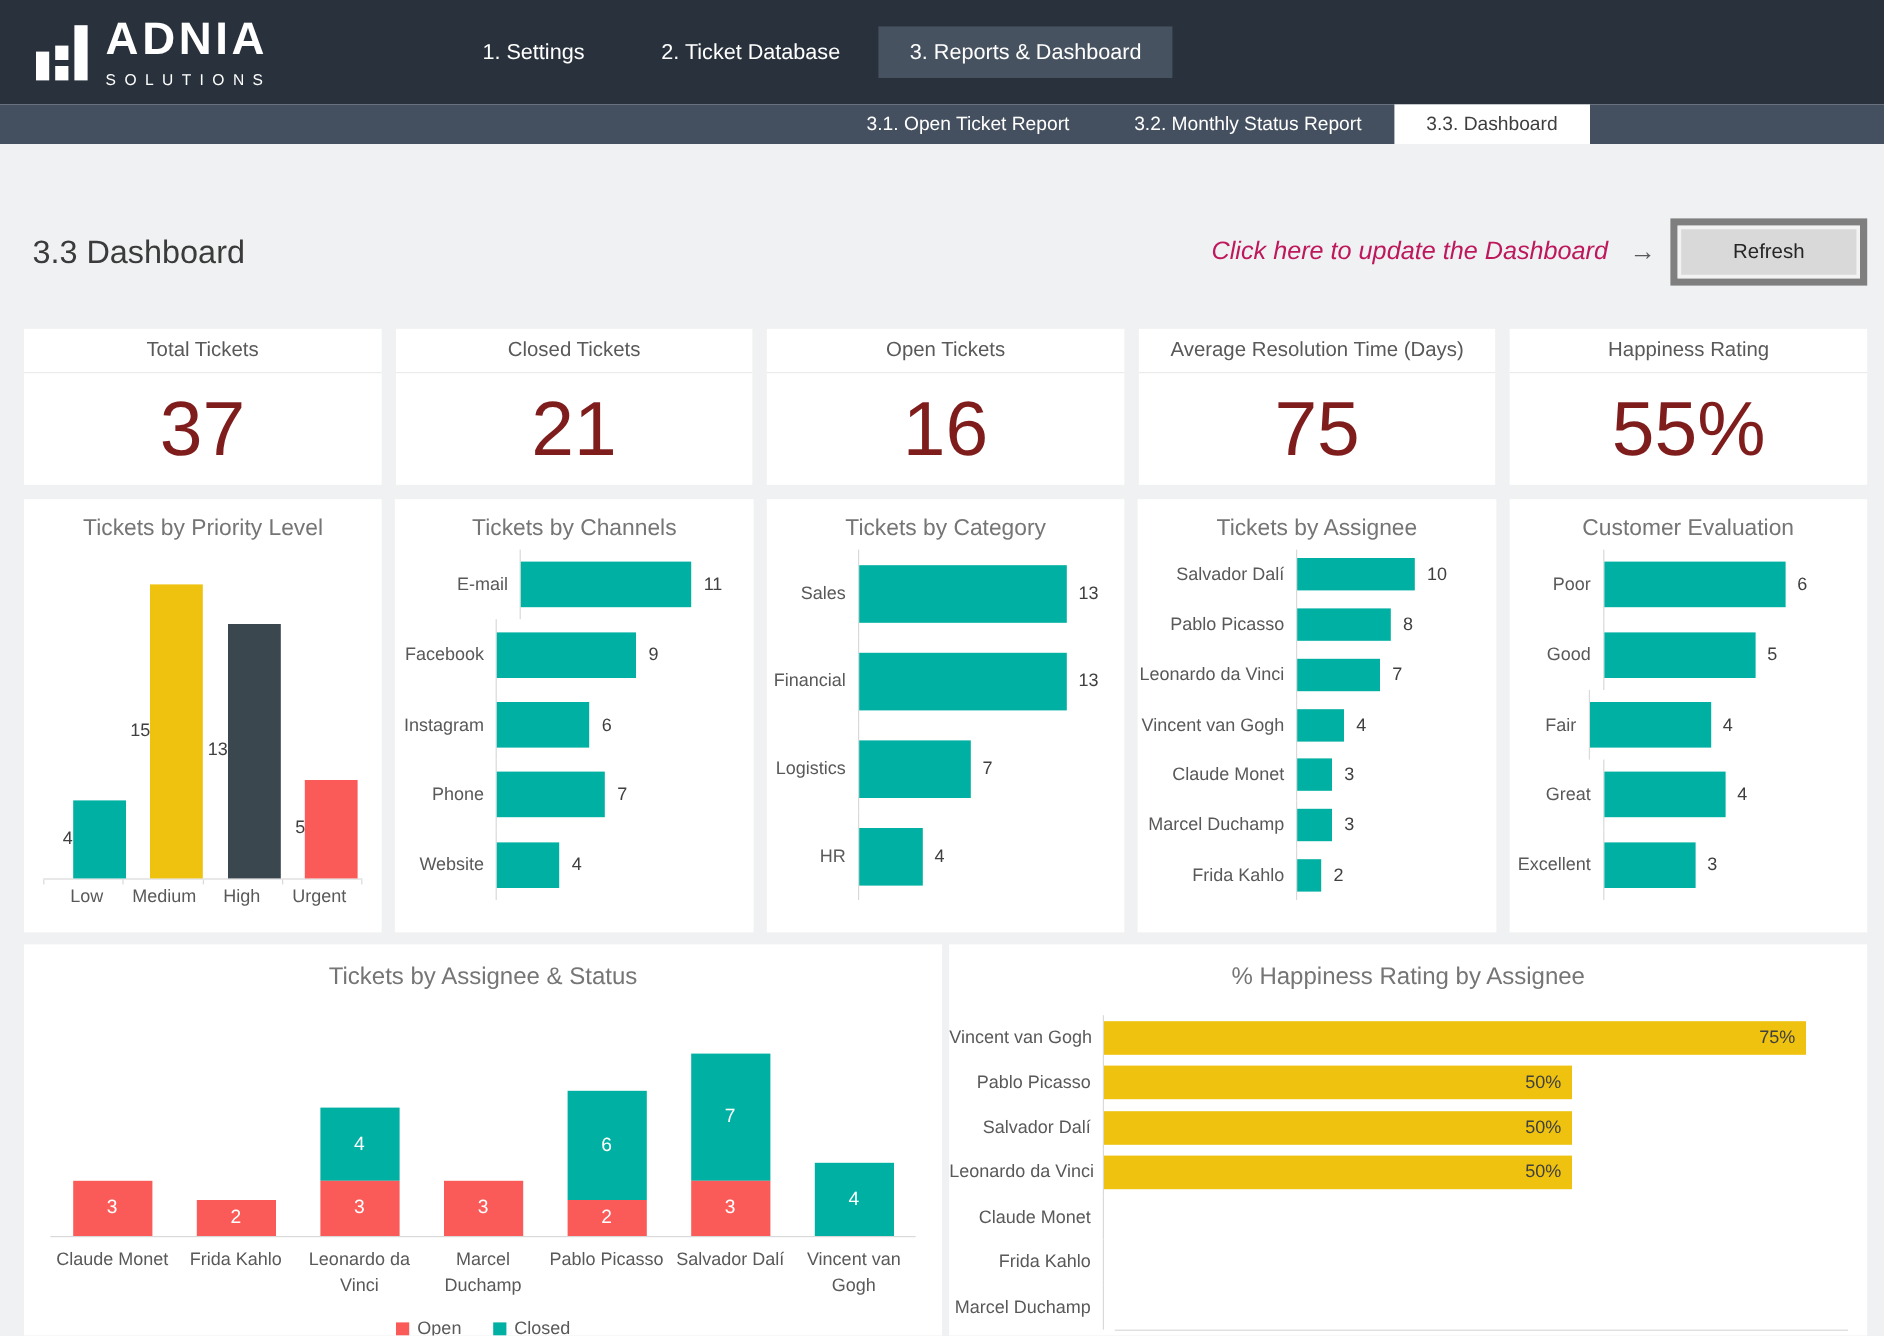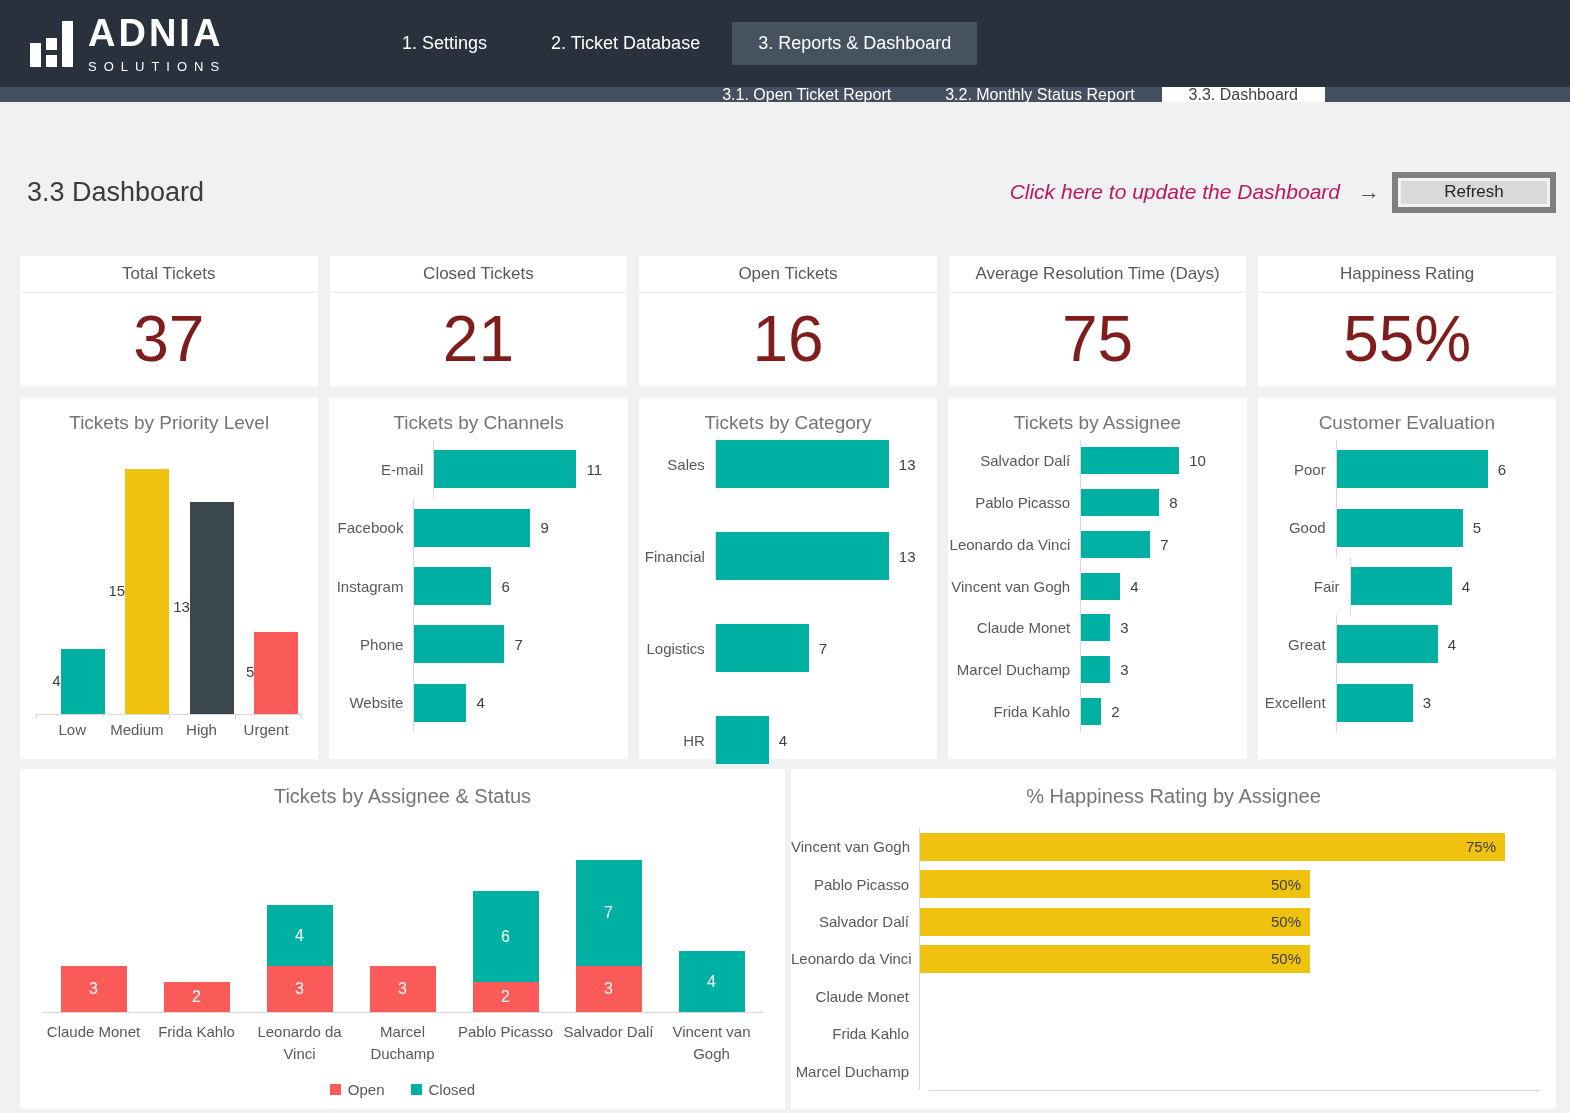--- a/index.html
+++ b/index.html
@@ -17,31 +17,31 @@
   .lb1 { height:24px; }
   .lb-dots { display:flex; flex-direction:column; gap:5px; }
   .lb-dot { width:11px; height:12px; background:#fff; }
   .lb3 { height:46px; }
   .brand { color:#fff; font-size:38px; font-weight:700; letter-spacing:3px; line-height:1; }
   .brand-sub { color:#fff; font-size:13px; letter-spacing:7px; margin-top:7px; }
   .main-nav { display:flex; align-items:center; margin-left:60px; }
   .nav-item { color:#fff; font-size:18px; padding:11px 32px; cursor:pointer; white-space:nowrap; }
   .nav-item.active { background:#46525f; padding:11px 26px; }
   
-  .subnav { height:15px; background:#44505f; display:flex; justify-content:flex-end; align-items:stretch; padding-right:245px; }
+  .subnav { height:33px; background:#44505f; display:flex; justify-content:flex-end; align-items:stretch; padding-right:245px; }
   .subnav-item { color:#fff; font-size:16px; display:flex; align-items:center; padding:0 27px; cursor:pointer; white-space:nowrap; }
   .subnav-item.active { background:#ffffff; color:#3f3f3f; }
   
   .title-row { display:flex; align-items:center; padding:50px 14px 0 27px; height:130px; }
   .page-title { font-size:27px; font-weight:400; color:#3b3b3b; margin:0; }
   .refresh-group { margin-left:auto; display:flex; align-items:center; }
   .hint { font-style:italic; color:#be185d; font-size:21px; }
   .arrow { color:#595959; font-size:22px; margin:0 12px 0 18px; }
   .refresh-frame { background:#7f7f7f; padding:6px; }
-  .refresh-btn { display:block; background:#d9d9d9; border:3px solid #f2f2f2; width:152px; height:29px;
+  .refresh-btn { display:block; background:#d9d9d9; border:3px solid #f2f2f2; width:152px; height:44px;
                  font-size:17px; color:#262626; font-family:inherit; cursor:pointer; }
   
   .kpi-row { display:flex; gap:12px; margin:24px 14px 0 20px; }
   .kpi-card { flex:1; background:#fff; height:130px; }
   .kpi-title { height:37px; display:flex; align-items:center; justify-content:center;
                color:#595959; font-size:17px; border-bottom:1px solid #ebebeb; }
   .kpi-value { height:92px; display:flex; align-items:center; justify-content:center;
                font-size:64px; color:#7f1d1d; }
   
   .charts-row { display:flex; gap:11px; margin:12px 14px 0 20px; }
@@ -224,21 +224,21 @@
                   <div class="hbar" style="height: 38px; width: 52px; background: rgb(0, 176, 162);"></div>
                   <div class="hval">4</div>
                 </div>
               </div>
             </div>
           </div>
       </div>
       <div class="chart-card">
         <h3 class="chart-title">Tickets by Category</h3>
         <div id="m2">
-            <div class="hchart" style="height: 292px; margin-top: 6px; gap: 44px;">
+            <div class="hchart" style="height: 292px; margin-top: 6px;">
               <div class="hrow">
                 <div class="hlabel" style="width: 76px;">Sales</div>
                 <div class="hplot">
                   <div class="hbar" style="height: 48px; width: 173px; background: rgb(0, 176, 162);"></div>
                   <div class="hval">13</div>
                 </div>
               </div>
               <div class="hrow">
                 <div class="hlabel" style="width: 76px;">Financial</div>
                 <div class="hplot">
@@ -331,21 +331,21 @@
                 </div>
               </div>
               <div class="hrow">
                 <div class="hlabel" style="width: 78px;">Good</div>
                 <div class="hplot">
                   <div class="hbar" style="height: 38px; width: 126px; background: rgb(0, 176, 162);"></div>
                   <div class="hval">5</div>
                 </div>
               </div>
               <div class="hrow">
-                <div class="hlabel" style="width: 92px;">Fair</div>
+                <div class="hlabel" style="width: 66px;">Fair</div>
                 <div class="hplot">
                   <div class="hbar" style="height: 38px; width: 101px; background: rgb(0, 176, 162);"></div>
                   <div class="hval">4</div>
                 </div>
               </div>
               <div class="hrow">
                 <div class="hlabel" style="width: 78px;">Great</div>
                 <div class="hplot">
                   <div class="hbar" style="height: 38px; width: 101px; background: rgb(0, 176, 162);"></div>
                   <div class="hval">4</div>

